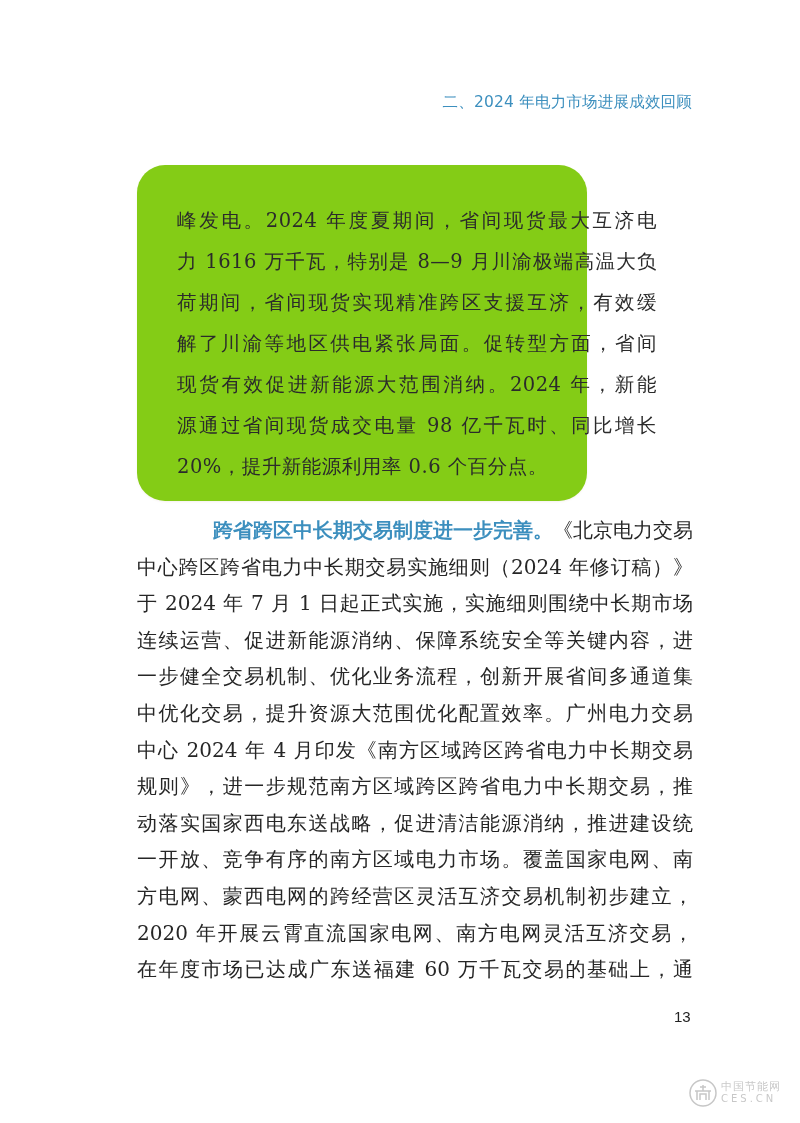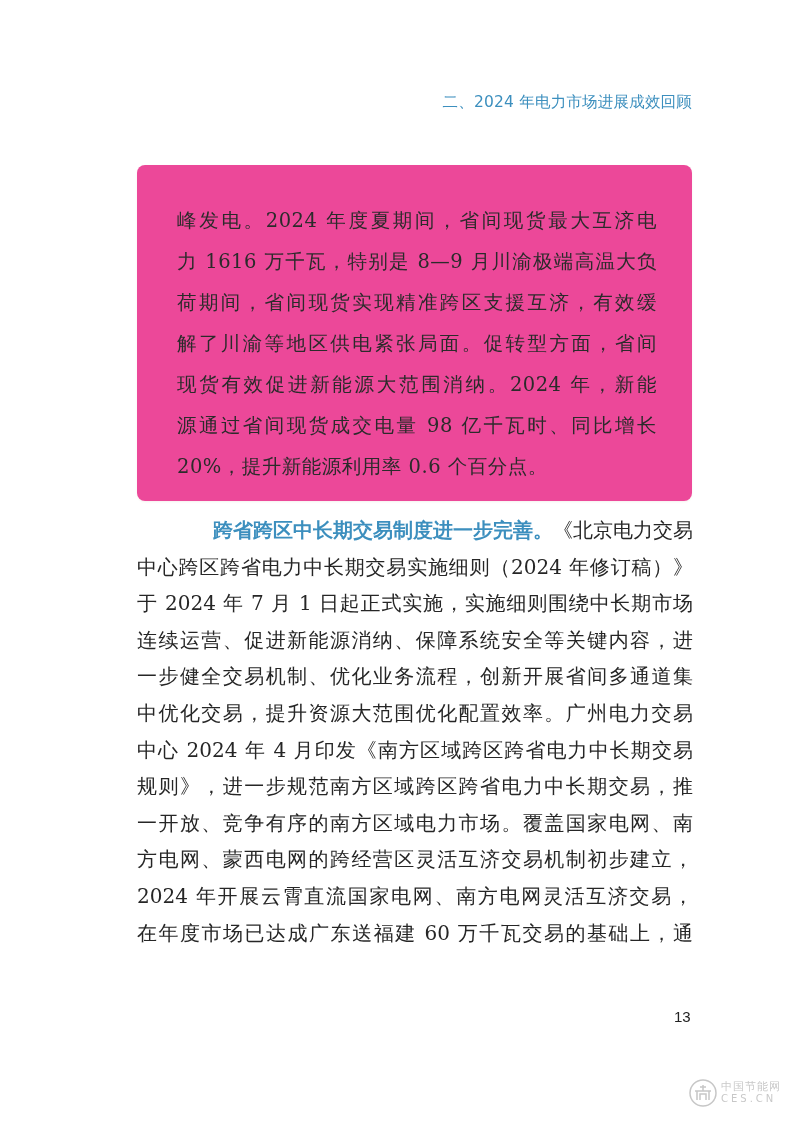--- a/index.html
+++ b/index.html
@@ -6,22 +6,22 @@
   body {
     width: 800px; height: 1123px; background: #ffffff; position: relative; overflow: hidden;
     font-family: "DejaVu Serif", "Liberation Serif", serif; color: #2a2a2a;
   }
   .running-header {
     position: absolute; right: 108px; top: 92px;
     font-family: "DejaVu Sans", "Liberation Sans", sans-serif;
     font-size: 15.5px; color: #3c8fbe; letter-spacing: 0.2px;
   }
   .callout {
-    position: absolute; left: 137px; top: 165px; width: 555px; height: 336px;
-    background: #ec4899; border-radius: 8px;
+    position: absolute; left: 137px; top: 165px; width: 450px; height: 336px;
+    background: #84cc16; border-radius: 28px;
     box-shadow: 0 1px 2px rgba(200,170,150,0.15);
   }
   .callout-lines { position: absolute; left: 40px; top: 35px; width: 480px; }
   .cline {
     height: 41px; line-height: 41px; font-size: 19.5px; white-space: nowrap;
     text-align: justify; text-align-last: justify; letter-spacing: 0.5px; color: #2b2b2b;
     font-family: "DejaVu Serif", serif;
   }
   .cline.last { text-align-last: left; }
   .body-lines { position: absolute; left: 137px; top: 512px; width: 556px; }
@@ -65,23 +65,24 @@
 
 <div class="body-lines">
   <div class="bline indent"><span class="lead">跨省跨区中长期交易制度进一步完善。</span><span>《北京电力交易</span></div>
   <div class="bline">中心跨区跨省电力中长期交易实施细则（2024 年修订稿）》</div>
   <div class="bline">于 2024 年 7 月 1 日起正式实施，实施细则围绕中长期市场</div>
   <div class="bline">连续运营、促进新能源消纳、保障系统安全等关键内容，进</div>
   <div class="bline">一步健全交易机制、优化业务流程，创新开展省间多通道集</div>
   <div class="bline">中优化交易，提升资源大范围优化配置效率。广州电力交易</div>
   <div class="bline">中心 2024 年 4 月印发《南方区域跨区跨省电力中长期交易</div>
   <div class="bline">规则》，进一步规范南方区域跨区跨省电力中长期交易，推</div>
+  <div class="bline">动落实国家西电东送战略，促进清洁能源消纳，推进建设统</div>
   <div class="bline">一开放、竞争有序的南方区域电力市场。覆盖国家电网、南</div>
   <div class="bline">方电网、蒙西电网的跨经营区灵活互济交易机制初步建立，</div>
-  <div class="bline">2024 年开展云霄直流国家电网、南方电网灵活互济交易，</div>
+  <div class="bline">2020 年开展云霄直流国家电网、南方电网灵活互济交易，</div>
   <div class="bline">在年度市场已达成广东送福建 60 万千瓦交易的基础上，通</div>
 </div>
 
 <div class="page-number">13</div>
 
 <div class="watermark">
   <svg width="30" height="30" viewBox="0 0 30 30">
     <circle cx="15" cy="15" r="13" fill="none" stroke="#999" stroke-width="1.5"></circle>
     <path d="M7 13 H23 M9 13 V22 M21 13 V22 M12 9 H18 M15 7 V13 M12 22 V16 H18 V22" stroke="#999" stroke-width="1.5" fill="none"></path>
   </svg>

